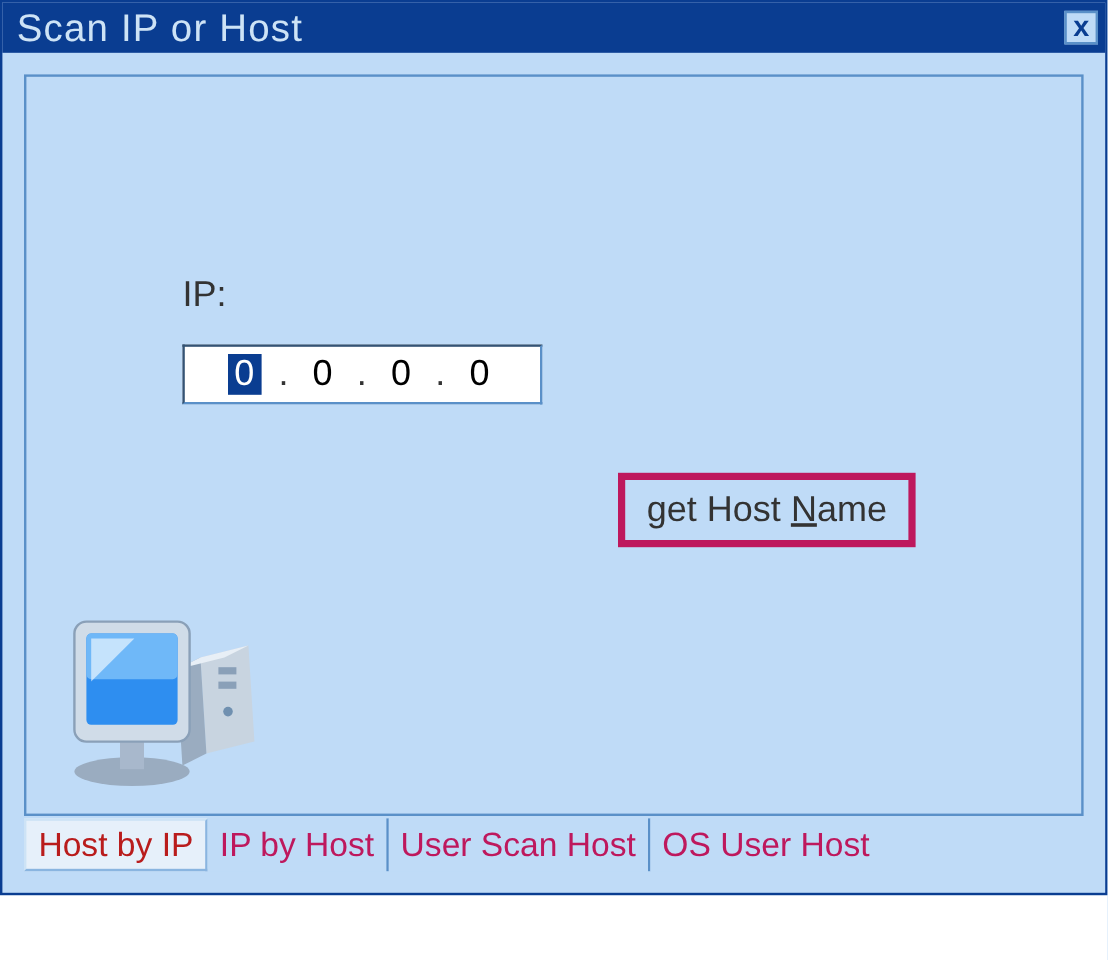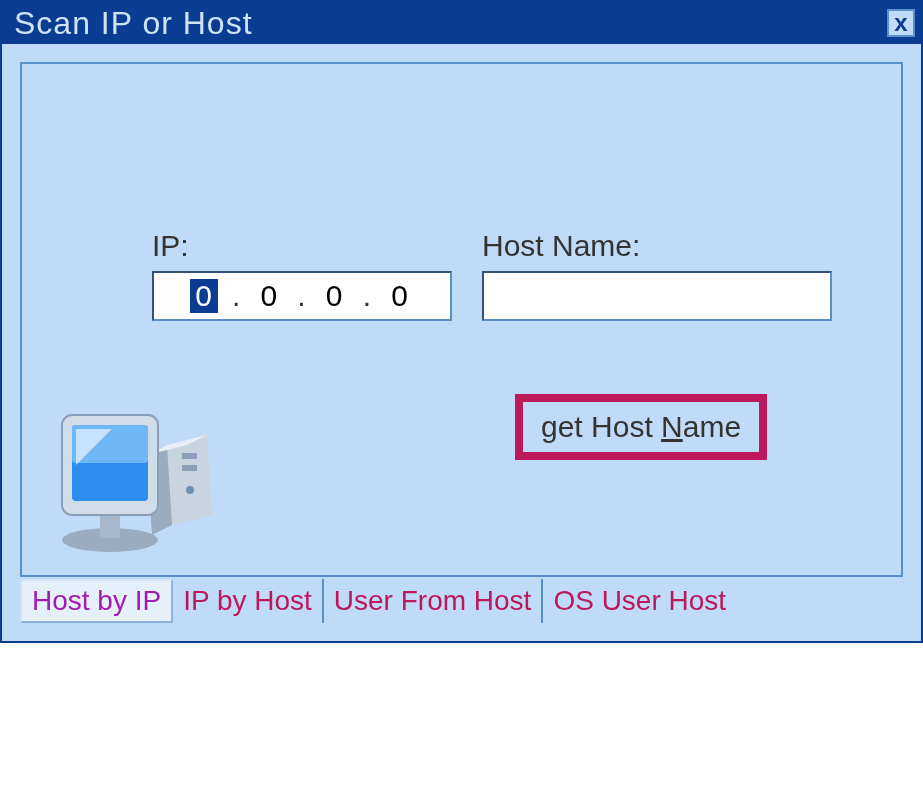--- a/index.html
+++ b/index.html
@@ -11,21 +11,21 @@
 body {
   font-family: Arial, sans-serif;
   background: #ffffff;
   width: 923px;
   height: 800px;
   overflow: hidden;
 }
 
 .window {
   width: 923px;
-  height: 643px;
+  height: 746px;
   background: #bfdbf7;
   border: 2px solid #0a3d91;
   display: flex;
   flex-direction: column;
 }
 
 .titlebar {
   background: #0a3d91;
   height: 42px;
   display: flex;
@@ -76,21 +76,21 @@
   top: 165px;
   left: 130px;
   right: 60px;
   display: flex;
   gap: 30px;
 }
 
 .field-group {
   display: flex;
   flex-direction: column;
-  gap: 8px;
+  gap: 24px;
 }
 
 .field-label {
   font-size: 30px;
   color: #333333;
 }
 
 .ip-input {
   width: 300px;
   height: 50px;
@@ -134,21 +134,21 @@
 }
 
 .button-row {
   position: absolute;
   top: 330px;
   left: 493px;
 }
 
 .get-btn {
   background: #bfdbf7;
-  border: 8px solid #be185d;
+  border: 6px solid #be185d;
   padding: 8px 18px;
   font-size: 30px;
   color: #333333;
   cursor: pointer;
 }
 
 .get-btn .underline {
   text-decoration: underline;
 }
 
@@ -171,21 +171,21 @@
   padding: 4px 10px;
   cursor: pointer;
   color: #be185d;
   border-right: 2px solid #5a90c8;
   background: #bfdbf7;
   display: flex;
   align-items: center;
 }
 
 .tab.active {
-  color: #a21caf;
+  color: #b91c1c;
   background: #e6f0fa;
   border: 2px solid #8ab5e0;
   border-top: 2px solid #cde3f6;
   border-left: 2px solid #cde3f6;
 }
 
 .tab:last-child {
   border-right: none;
 }
 </style>
@@ -210,24 +210,20 @@
             <span class="ip-octet selected">0</span>
             <span class="ip-dot">.</span>
             <span class="ip-octet">0</span>
             <span class="ip-dot">.</span>
             <span class="ip-octet">0</span>
             <span class="ip-dot">.</span>
             <span class="ip-octet">0</span>
           </div>
         </div>
 
-        <div class="field-group">
-          <span class="field-label">Host Name:</span>
-          <input type="text" class="hostname-input" value="" style="">
-        </div>
       </div>
 
       <div class="button-row">
         <button class="get-btn"><span>get Host </span><span class="underline">N</span><span>ame</span></button>
       </div>
 
       <div class="computer-icon">
         <svg viewBox="0 0 190 160" width="190" height="160">
 
           <g>
@@ -249,17 +245,17 @@
             <polygon points="34,34 70,34 34,70" fill="#ffffff" opacity="0.6"></polygon>
           </g>
         </svg>
       </div>
 
     </div>
 
     <div class="tabs">
       <div class="tab active">Host by IP</div>
       <div class="tab">IP by Host</div>
-      <div class="tab">User From Host</div>
+      <div class="tab">User Scan Host</div>
       <div class="tab">OS User Host</div>
     </div>
   </div>
 </div>
 
 </body></html>

